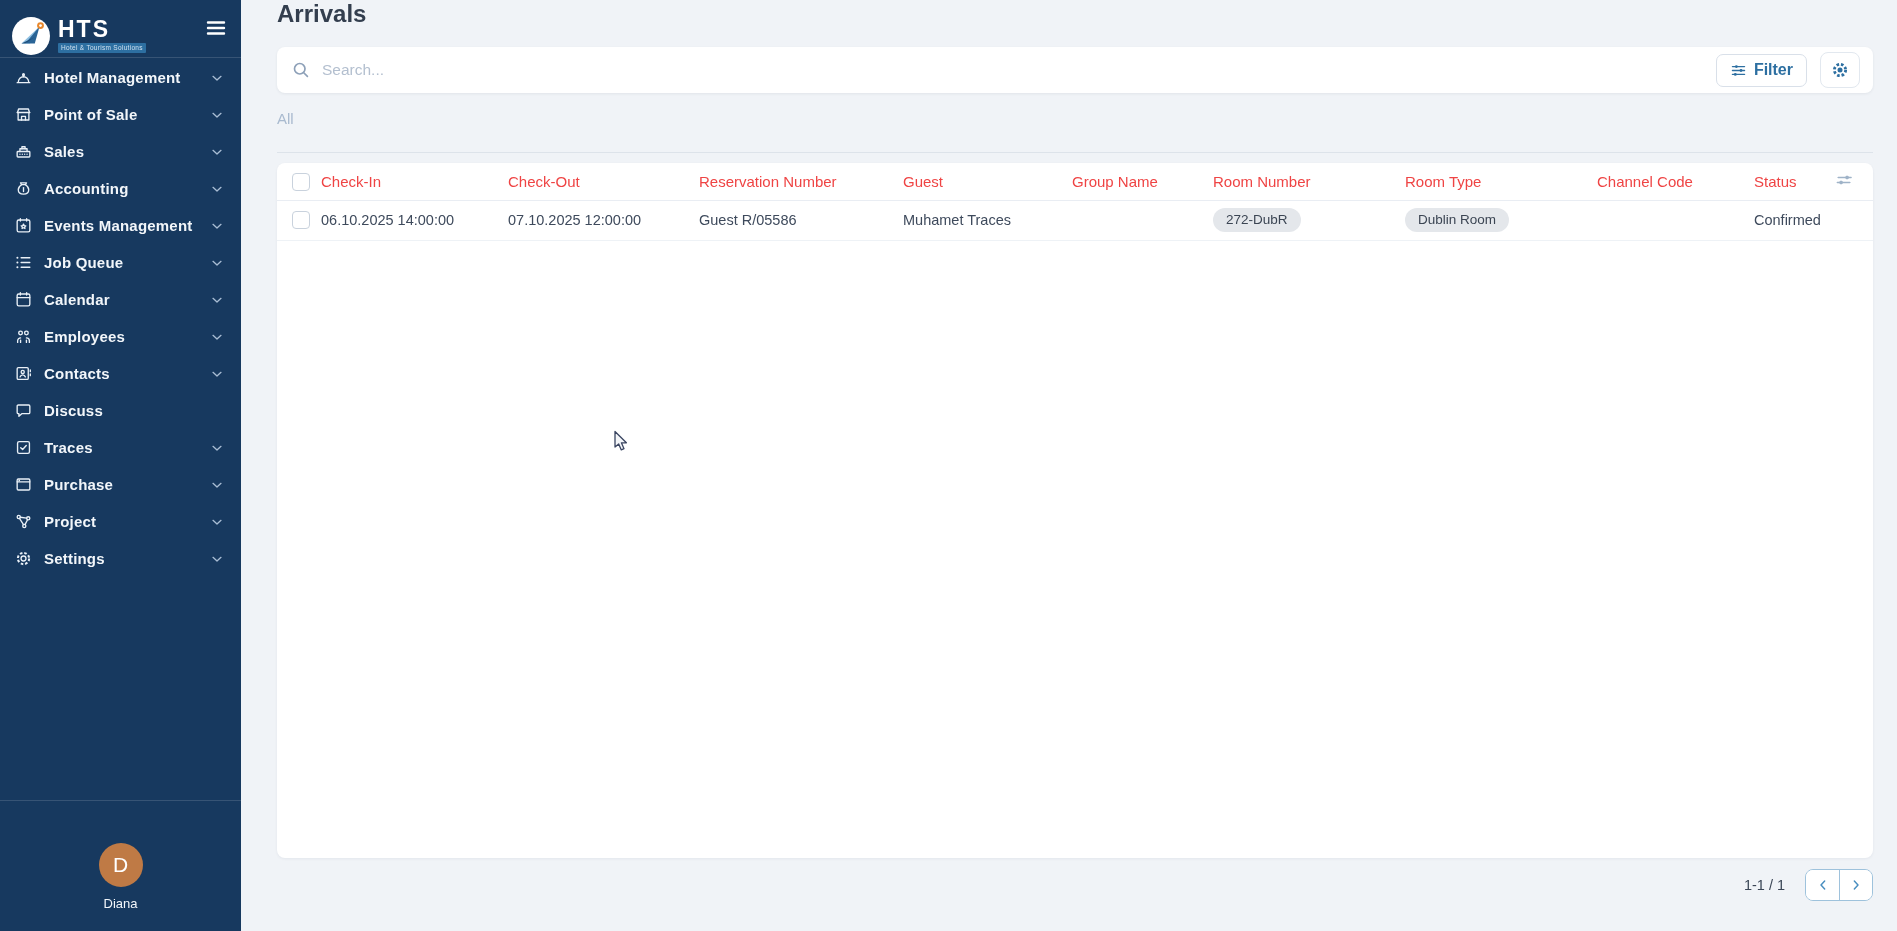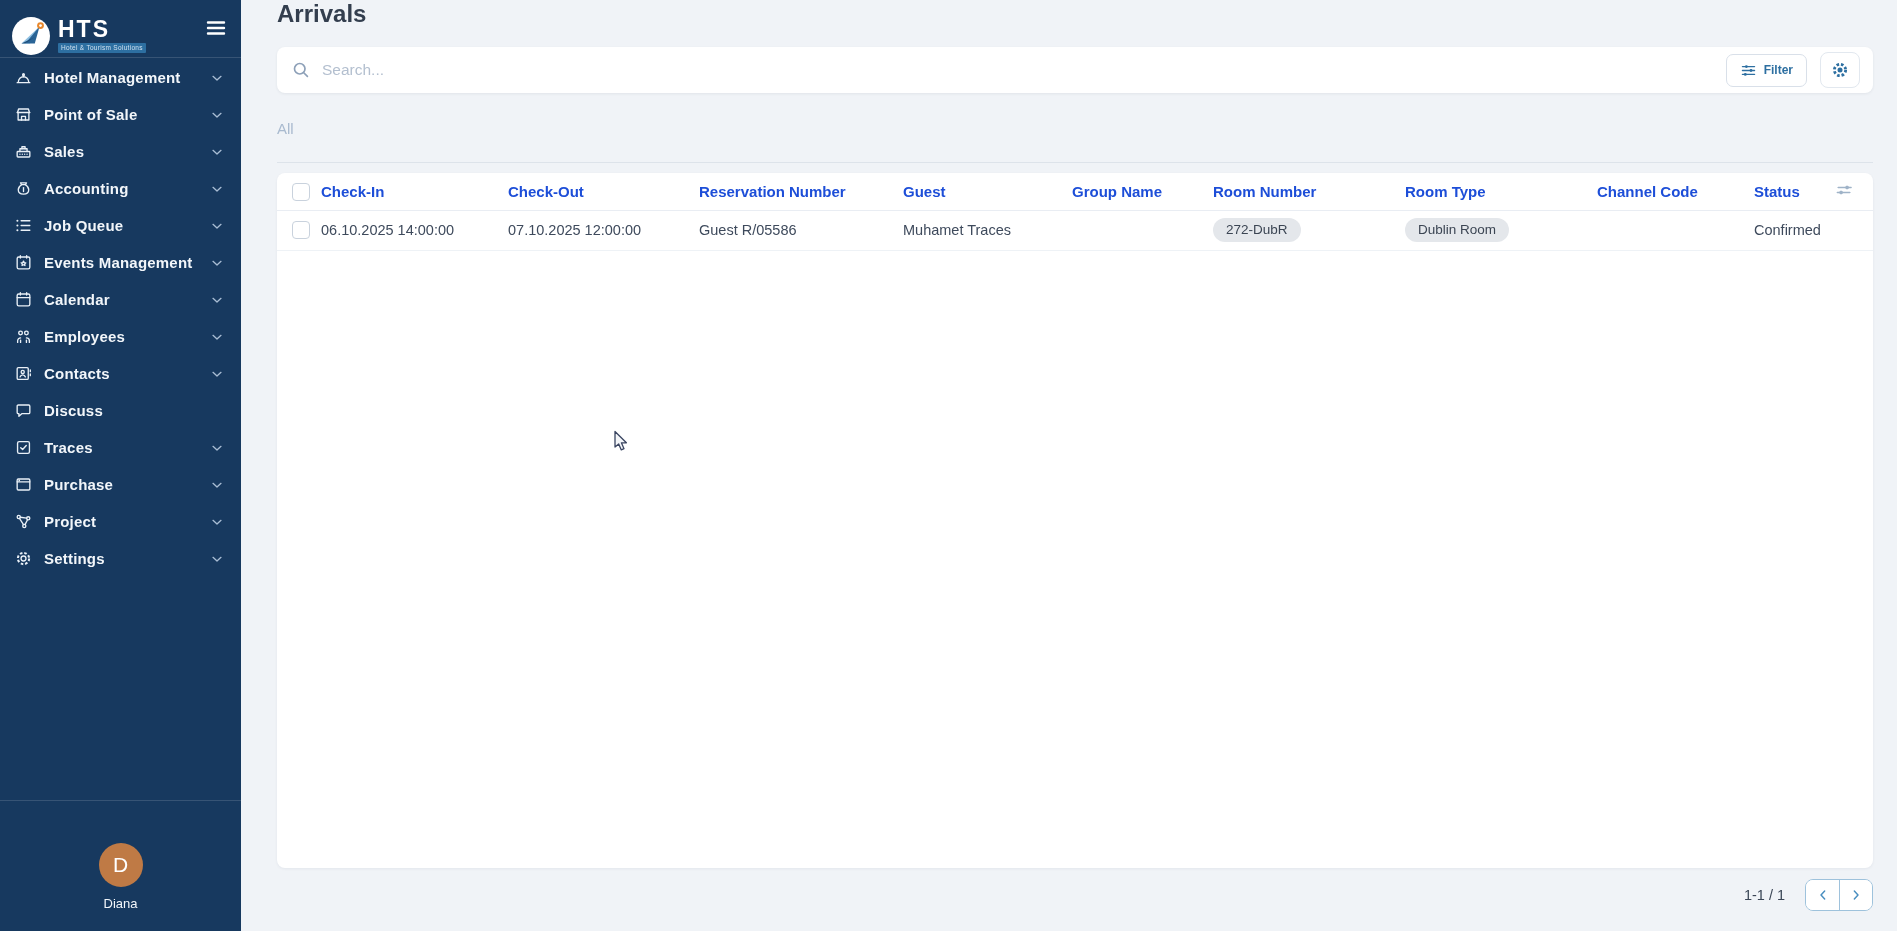--- a/index.html
+++ b/index.html
@@ -63,41 +63,41 @@
   .search-card {
     margin-top:19px; height:46px; background:#fff; border-radius:8px;
     box-shadow:0 1px 3px rgba(25,39,60,.07);
     display:flex; align-items:center; padding:0 13px 0 14px;
   }
   .search-icn { width:20px; height:20px; color:#8da0b8; margin-right:11px; }
   .search-input { flex:1; border:none; outline:none; font-size:15.5px; color:#701a75; background:transparent; font-family:"Liberation Sans",sans-serif; }
   .search-input::placeholder { color:#b3bfcf; }
   .filter-btn {
     height:33px; padding:0 13px; border:1px solid #d9e0e9; border-radius:7px; background:#fff;
-    color:var(--accent,#2d6fa1); font-size:12px; font-weight:600;
+    color:var(--accent,#2d6fa1); font-size:16px; font-weight:600;
     display:flex; align-items:center; gap:7px; cursor:pointer; font-family:"Liberation Sans",sans-serif;
   }
   .gear-btn {
     margin-left:13px; width:40px; height:36px; border:1px solid #e2e8ef; border-radius:8px;
     background:#fff; color:var(--accent,#2d6fa1);
     display:flex; align-items:center; justify-content:center; cursor:pointer;
   }
 
-  .tabs-row { margin-top:27px; }
+  .tabs-row { margin-top:17px; }
   .tab { font-size:15px; color:#a9bacf; cursor:pointer; display:inline-block; }
   .tabs-divider { margin-top:24px; height:1px; background:#dde3ea; }
 
   .table-card {
     margin-top:10px; height:695px; background:#fff; border-radius:8px;
     box-shadow:0 1px 3px rgba(25,39,60,.06);
     overflow:hidden;
   }
   table { width:100%; table-layout:fixed; border-collapse:collapse; }
   thead th {
-    height:37px; text-align:left; font-size:15px; font-weight:700; color:#1d4ed8;
+    height:37px; text-align:left; font-size:15px; font-weight:400; color:#ef4444;
     border-bottom:1px solid #e9edf3; white-space:nowrap; overflow:hidden;
   }
   tbody td {
     height:40px; font-size:14.5px; color:#3e4a5c; border-bottom:1px solid #eef2f6;
     white-space:nowrap; overflow:hidden;
   }
   .cb {
     width:18px; height:18px; border:1.5px solid #c9d2dd; border-radius:4px; background:#fff;
     display:inline-block; vertical-align:middle; margin-left:15px; cursor:pointer;
   }
@@ -208,40 +208,40 @@
         <span class="nav-label">Accounting</span>
         <span class="icn nav-chevron">
           <svg width="16" height="16" viewBox="0 0 24 24" fill="none" stroke="currentColor" stroke-width="2" stroke-linecap="round" stroke-linejoin="round">
             <path d="m6 9.5 6 5.5 6-5.5"></path>
           </svg>
         </span>
       </div>
       <div class="nav-item">
         <span class="icn nav-icon">
           <svg width="19" height="19" viewBox="0 0 24 24" fill="none" stroke="currentColor" stroke-width="1.7" stroke-linecap="round" stroke-linejoin="round">
-            <path d="M9 6h11M9 12h11M9 18h11"></path>
-            <path stroke-width="2.6" d="M4.3 6h.01M4.3 12h.01M4.3 18h.01"></path>
-          </svg>
-        </span>
-        <span class="nav-label">Job Queue</span>
-        <span class="icn nav-chevron">
-          <svg width="16" height="16" viewBox="0 0 24 24" fill="none" stroke="currentColor" stroke-width="2" stroke-linecap="round" stroke-linejoin="round">
-            <path d="m6 9.5 6 5.5 6-5.5"></path>
-          </svg>
-        </span>
-      </div>
-      <div class="nav-item">
-        <span class="icn nav-icon">
-          <svg width="19" height="19" viewBox="0 0 24 24" fill="none" stroke="currentColor" stroke-width="1.7" stroke-linecap="round" stroke-linejoin="round">
             <rect x="4" y="5" width="16" height="15" rx="2"></rect>
             <path d="M8 3.4v3M16 3.4v3"></path>
             <path d="m12 10.3.9 1.8 2 .3-1.45 1.4.35 2-1.8-.95-1.8.95.35-2-1.45-1.4 2-.3z"></path>
           </svg>
         </span>
         <span class="nav-label">Events Management</span>
+        <span class="icn nav-chevron">
+          <svg width="16" height="16" viewBox="0 0 24 24" fill="none" stroke="currentColor" stroke-width="2" stroke-linecap="round" stroke-linejoin="round">
+            <path d="m6 9.5 6 5.5 6-5.5"></path>
+          </svg>
+        </span>
+      </div>
+      <div class="nav-item">
+        <span class="icn nav-icon">
+          <svg width="19" height="19" viewBox="0 0 24 24" fill="none" stroke="currentColor" stroke-width="1.7" stroke-linecap="round" stroke-linejoin="round">
+            <path d="M9 6h11M9 12h11M9 18h11"></path>
+            <path stroke-width="2.6" d="M4.3 6h.01M4.3 12h.01M4.3 18h.01"></path>
+          </svg>
+        </span>
+        <span class="nav-label">Job Queue</span>
         <span class="icn nav-chevron">
           <svg width="16" height="16" viewBox="0 0 24 24" fill="none" stroke="currentColor" stroke-width="2" stroke-linecap="round" stroke-linejoin="round">
             <path d="m6 9.5 6 5.5 6-5.5"></path>
           </svg>
         </span>
       </div>
       <div class="nav-item">
         <span class="icn nav-icon">
           <svg width="19" height="19" viewBox="0 0 24 24" fill="none" stroke="currentColor" stroke-width="1.7" stroke-linecap="round" stroke-linejoin="round">
             <rect x="4" y="5" width="16" height="15" rx="2"></rect>

